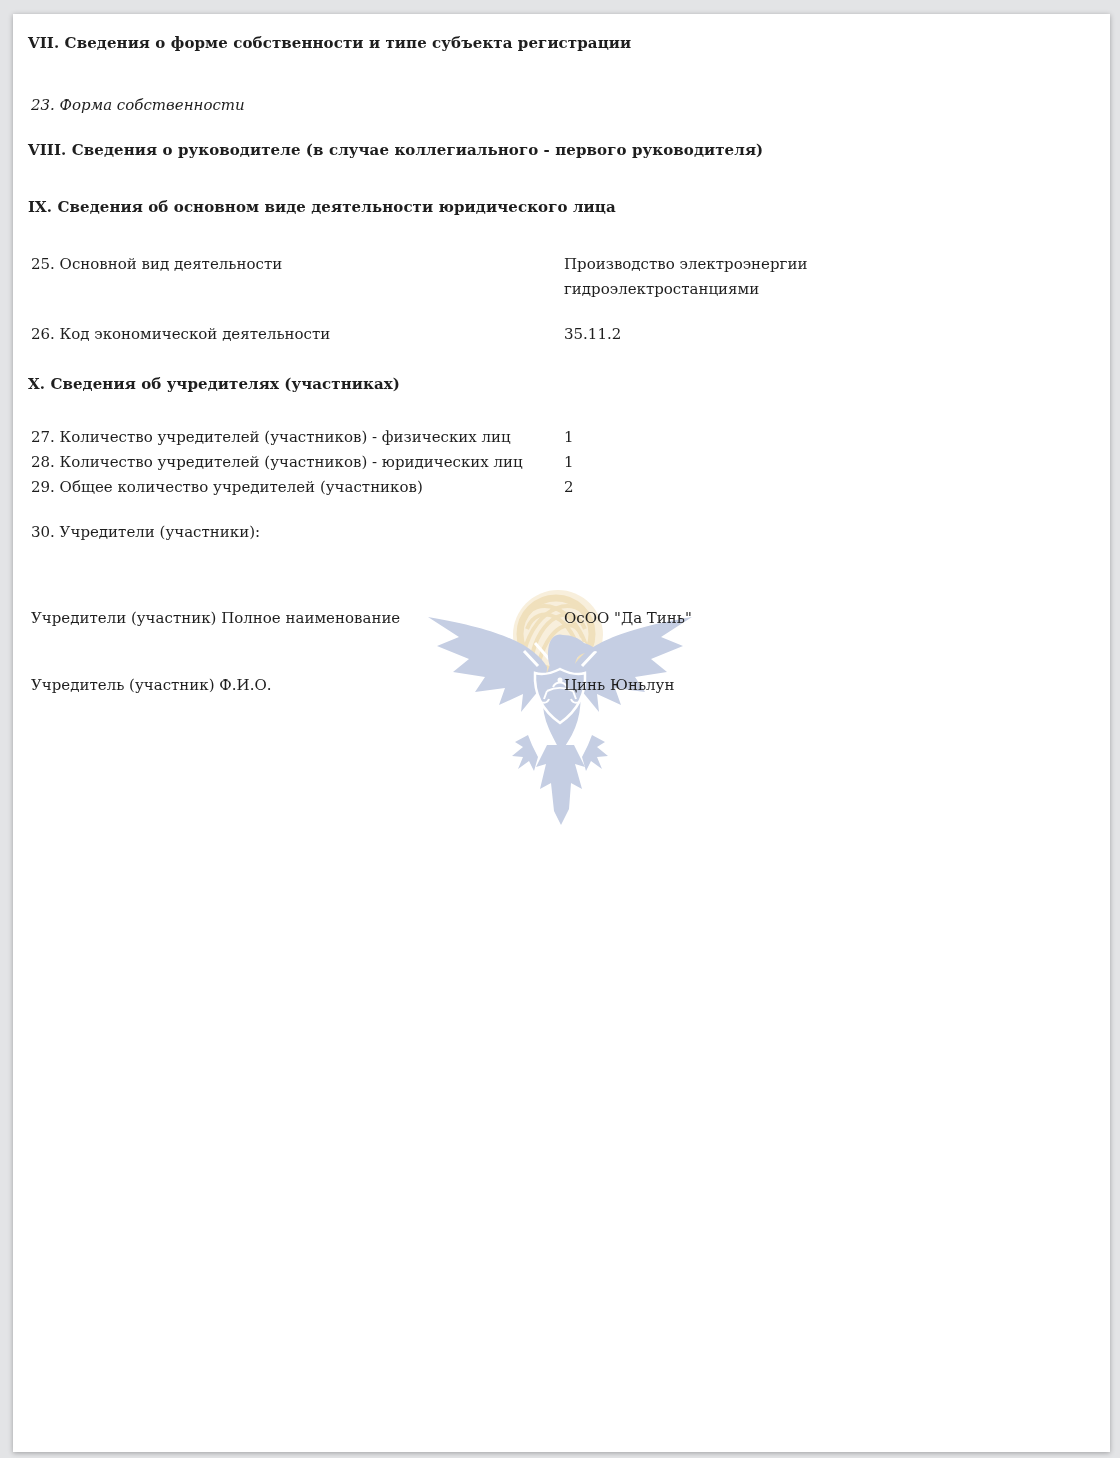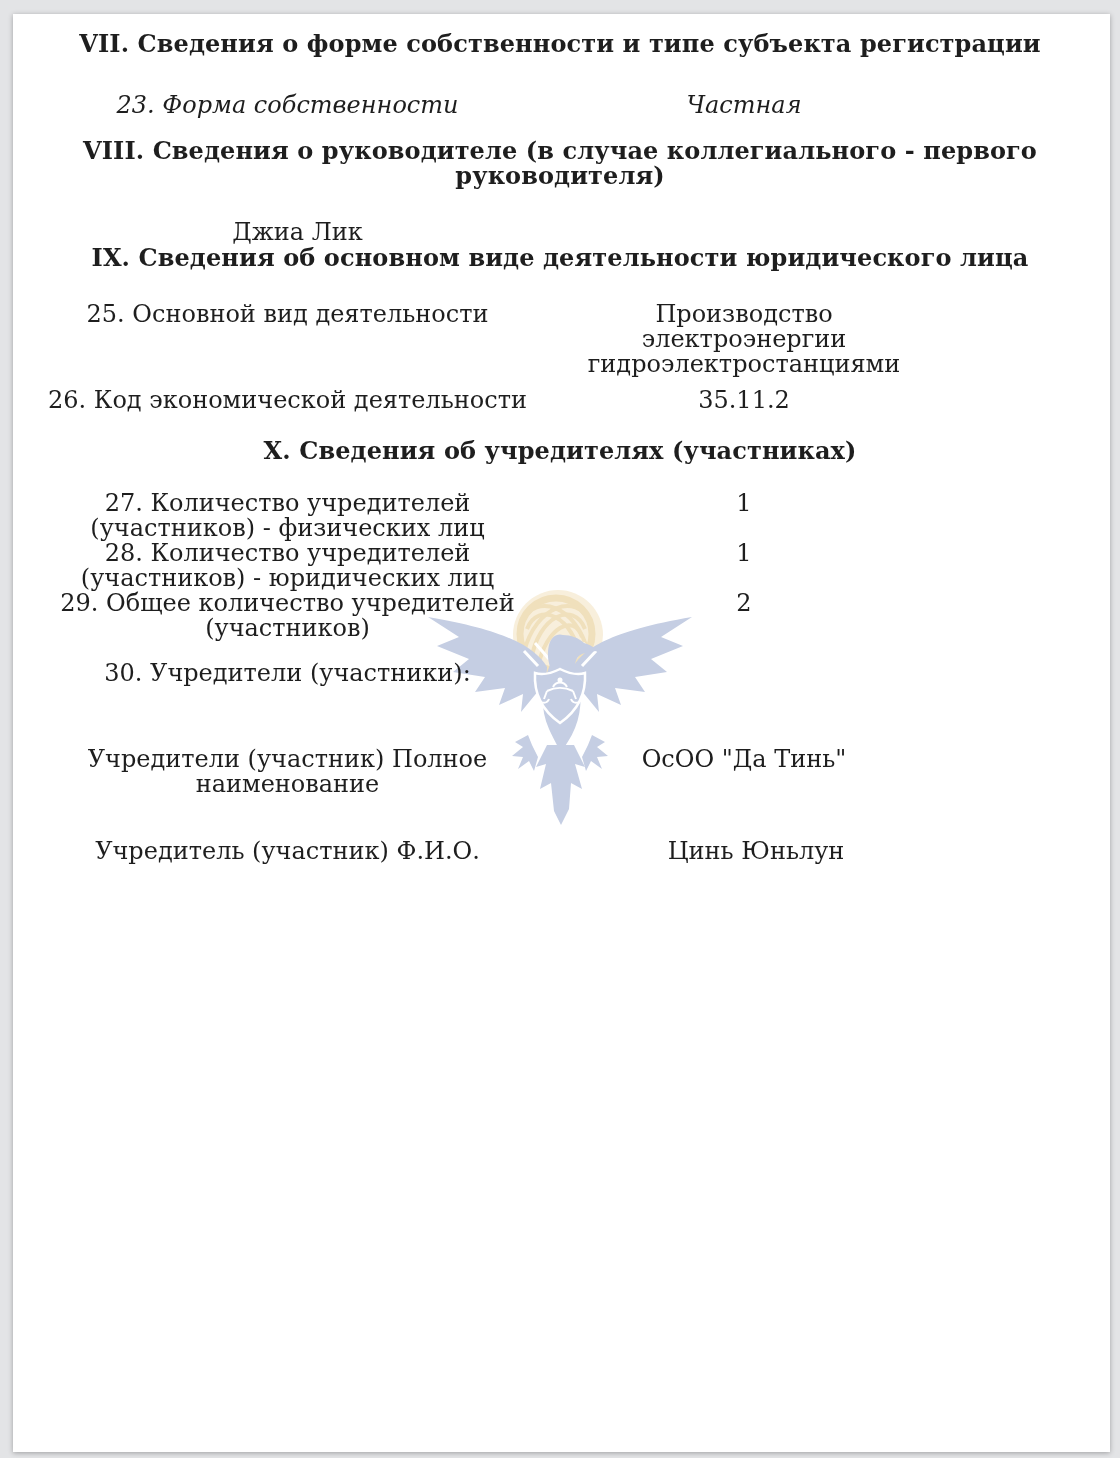--- a/index.html
+++ b/index.html
@@ -21,47 +21,46 @@
   .watermark {
     position: absolute;
     left: 411px; top: 573px;
     width: 276px; height: 256px;
     z-index: 0;
   }
   .content {
     position: relative;
     z-index: 1;
     padding: 17px 18px 0 15px;
-    font-size: 24px;
+    font-size: 15px;
     line-height: 25px;
-    text-align: center;
   }
   .heading {
     font-weight: bold;
     letter-spacing: 0.1px;
   }
   .row {
     display: grid;
     grid-template-columns: 533px 360px;
     padding-left: 3px;
   }
   .row .label { padding-right: 20px; }
   .row .value { }
   
   .mt37 { margin-top: 37px; font-style: italic; }
   .mt33 { margin-top: 20px; }
   .mt32 { margin-top: 32px; }
   .mt34 { }
-  .mt9  { margin-top: 11px; }
+  .mt9  { margin-top: 20px; }
   .mt25 { margin-top: 25px; }
   .mt35 { margin-top: 28px; }
   .mt0  { margin-top: 0px; }
   .mt20 { margin-top: 20px; }
   .mt61 { margin-top: 61px; }
-  .mt42 { margin-top: 42px; gap: 12px; }
+  .mt42 { margin-top: 42px; }
 </style>
 </head>
 <body>
 
 <div class="page">
 
   <div class="watermark">
     <svg viewBox="0 0 276 256" width="276" height="256">
 
       <circle cx="134" cy="48" r="45" fill="#f8efdc"></circle>
@@ -107,26 +106,24 @@
       </g>
       <circle cx="136" cy="93" r="2.5" fill="#ffffff"></circle>
     </svg>
   </div>
 
   <div class="content">
 
     <div class="heading">VII. Сведения о форме собственности и типе субъекта регистрации</div>
     <div class="row mt37">
       <div class="label">23. Форма собственности</div>
-      <div class="value">Частная</div>
     </div>
 
     <div class="heading mt33">VIII. Сведения о руководителе (в случае коллегиального - первого руководителя)</div>
     <div class="row mt32">
-      <div class="value">Джиа Лик</div>
     </div>
 
     <div class="heading mt34">IX. Сведения об основном виде деятельности юридического лица</div>
     <div class="row mt32">
       <div class="label">25. Основной вид деятельности</div>
       <div class="value">Производство электроэнергии гидроэлектростанциями</div>
     </div>
     <div class="row mt9">
       <div class="label">26. Код экономической деятельности</div>
       <div class="value">35.11.2</div>

